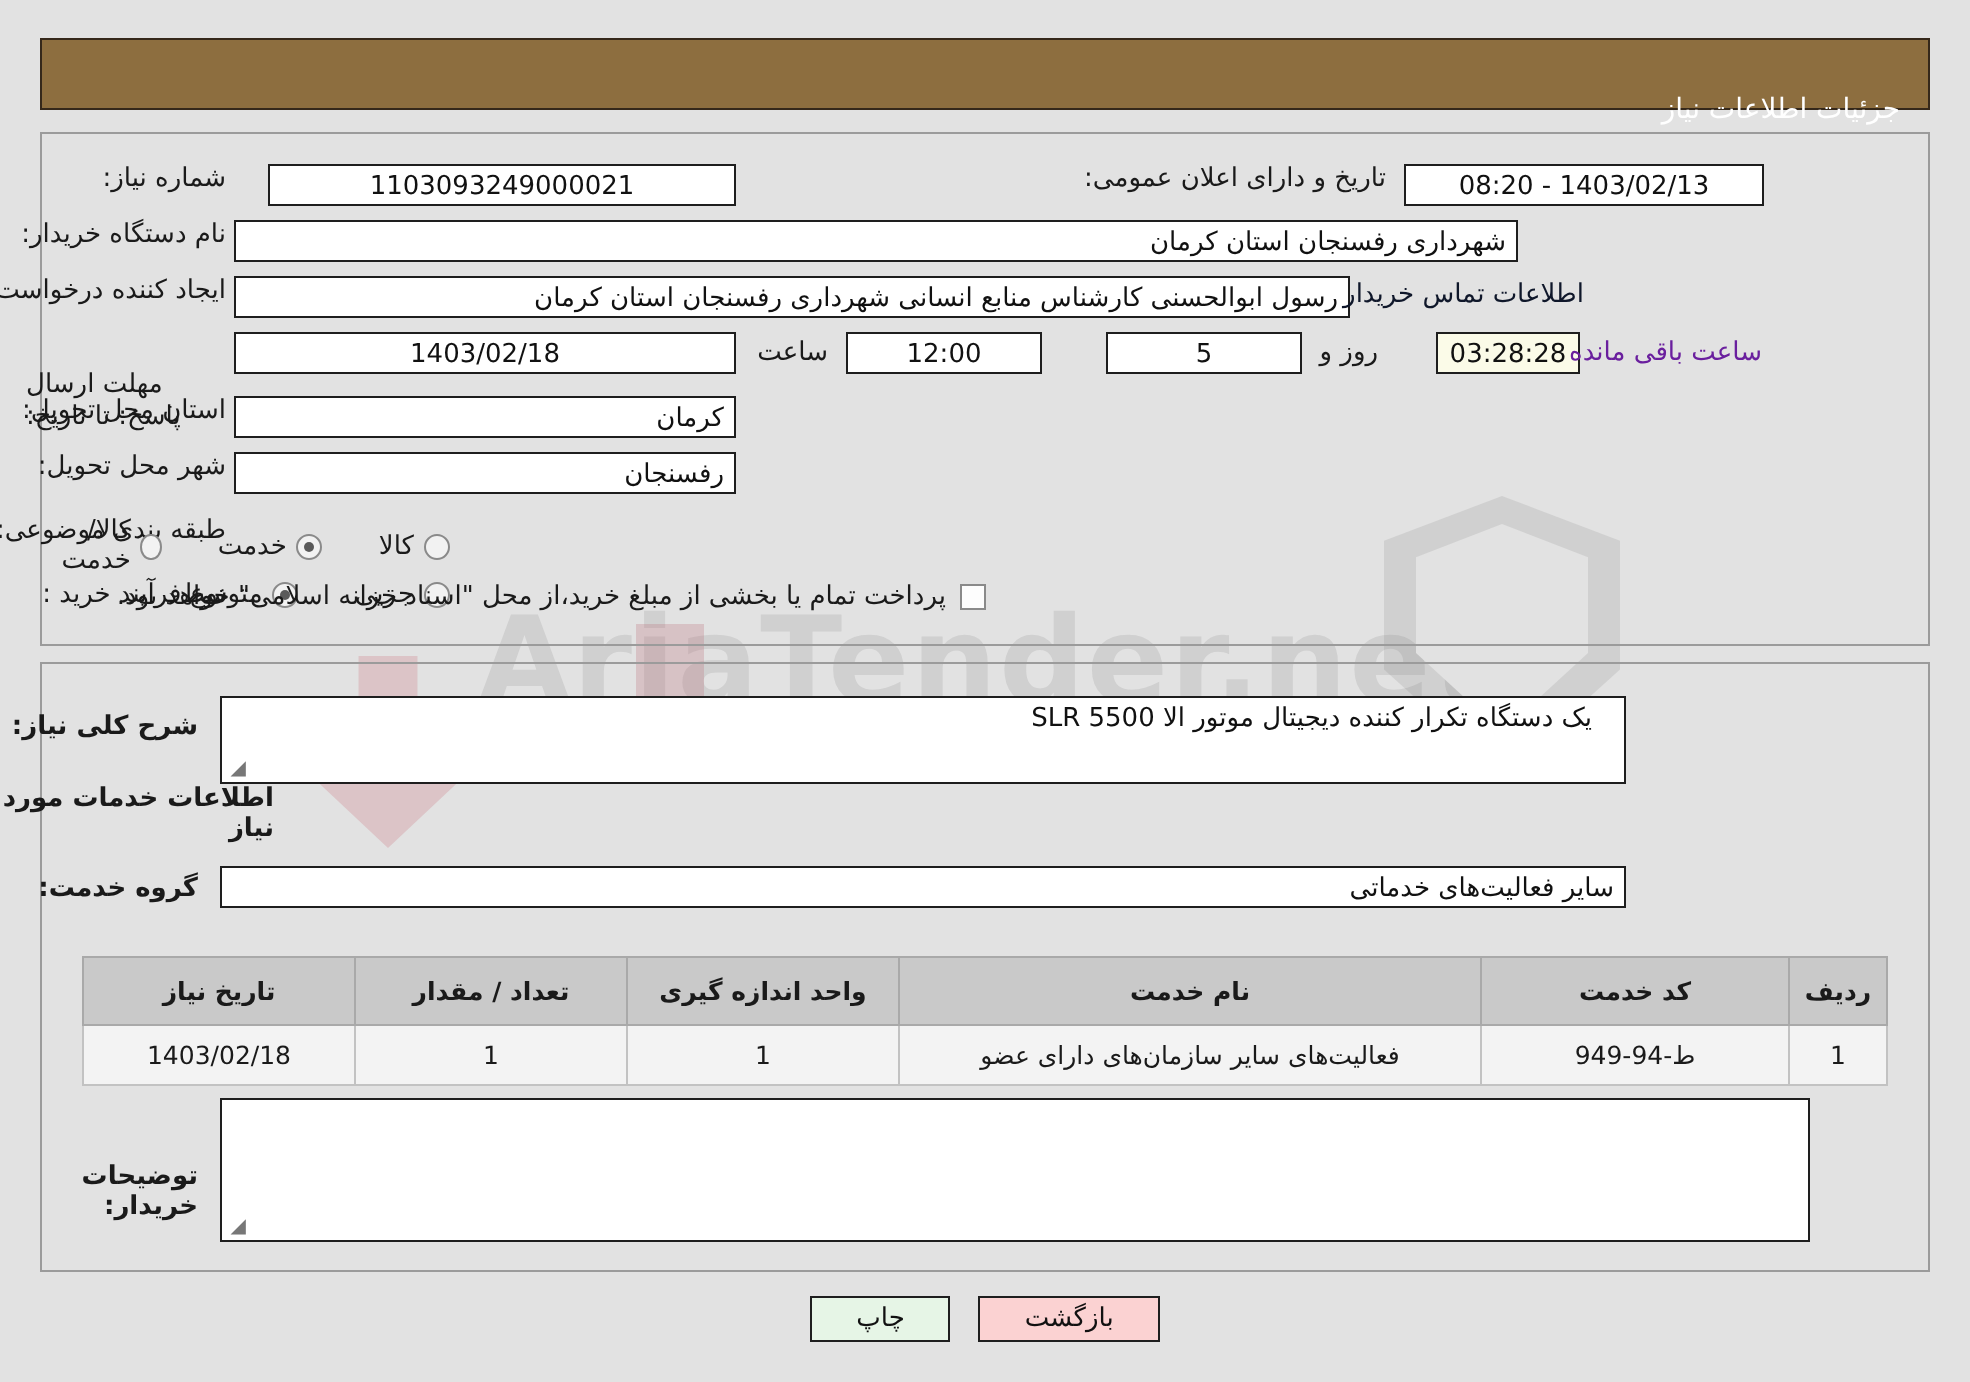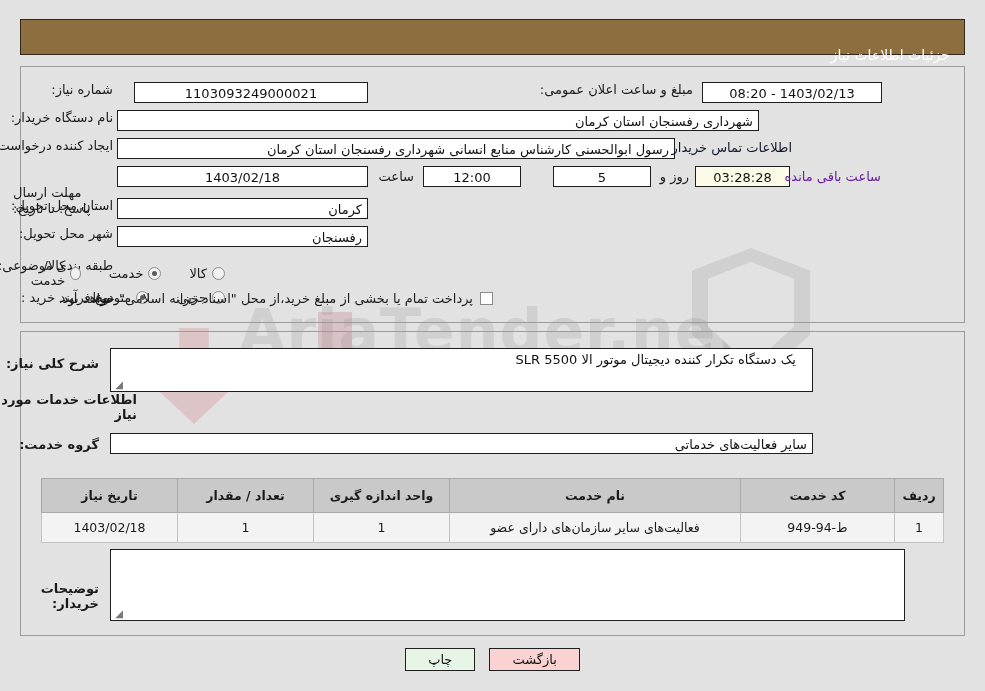--- a/index.html
+++ b/index.html
@@ -279,21 +279,21 @@
 </div>
 
 <div class="panel panel-top"></div>
 
 <div class="frow" style="top:82px; right:872px;">
   <span class="lbl">شماره نیاز:</span>
 </div>
 <div class="fld" style="position:absolute; top:82px; right:617px; width:234px; z-index:3;">1103093249000021</div>
 
 <div class="frow" style="top:82px; right:292px;">
-  <span class="lbl">مبلغ و ساعت اعلان عمومی:</span>
+  <span class="lbl">تاریخ و دارای اعلان عمومی:</span>
 </div>
 <div class="fld" style="position:absolute; top:82px; right:103px; width:180px; z-index:3;">1403/02/13 - 08:20</div>
 
 <div class="frow" style="top:110px; right:872px;">
   <span class="lbl">نام دستگاه خریدار:</span>
 </div>
 <div class="fld right" style="position:absolute; top:110px; right:226px; width:642px; z-index:3;">شهرداری رفسنجان استان کرمان</div>
 
 <div class="frow" style="top:138px; right:872px;">
   <span class="lbl">ایجاد کننده درخواست:</span>
@@ -302,21 +302,21 @@
 <a class="link" style="position:absolute; top:140px; right:193px; z-index:3; text-decoration:none;">اطلاعات تماس خریدار</a>
 
 <div class="frow" style="top:166px; right:872px; width:100px; display:block; line-height:16px; white-space:normal; text-align:left;margin-top:19px;">
   <span class="lbl">مهلت ارسال پاسخ: تا تاریخ:</span>
 </div>
 <div class="fld" style="position:absolute; top:166px; right:617px; width:251px; z-index:3;">1403/02/18</div>
 <span class="lbl" style="position:absolute; top:169px; right:571px; z-index:3;">ساعت</span>
 <div class="fld" style="position:absolute; top:166px; right:464px; width:98px; z-index:3;">12:00</div>
 <div class="fld" style="position:absolute; top:166px; right:334px; width:98px; z-index:3;">5</div>
 <span class="lbl" style="position:absolute; top:169px; right:296px; z-index:3;">روز و</span>
-<div class="fld timer" style="position:absolute; top:166px; right:195px; width:95px; z-index:3;">03:28:28</div>
+<div class="fld timer" style="position:absolute; top:166px; right:195px; width:72px; z-index:3;">03:28:28</div>
 <span class="lbl lbl-purple" style="position:absolute; top:169px; right:104px; z-index:3;">ساعت باقی مانده</span>
 
 <div class="frow" style="top:198px; right:872px;">
   <span class="lbl">استان محل تحویل:</span>
 </div>
 <div class="fld right" style="position:absolute; top:198px; right:617px; width:251px; z-index:3;">کرمان</div>
 
 <div class="frow" style="top:226px; right:872px;">
   <span class="lbl">شهر محل تحویل:</span>
 </div>

